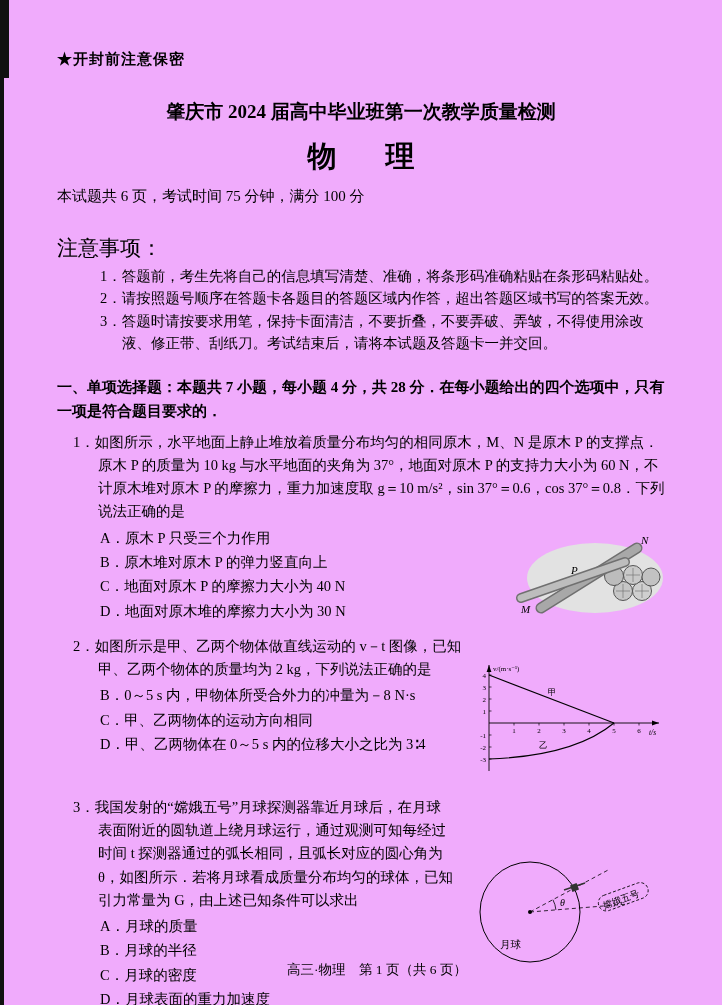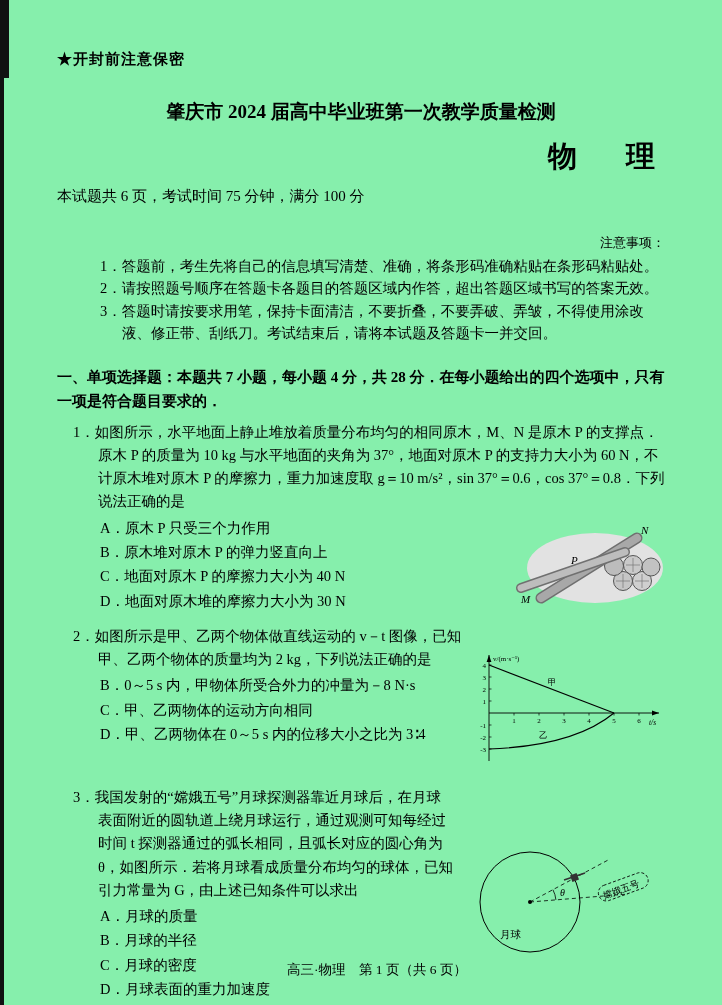--- a/index.html
+++ b/index.html
@@ -1,32 +1,32 @@
 <!DOCTYPE html>
 <html><head>
 <meta charset="utf-8">
 <style>
   html,body{margin:0;padding:0;background:#fff;}
   .page{
     position:relative;
     width:722px;height:1005px;
-    background:#86efac;color:#000;
+    background:#f0abfc;color:#000;
     font-family:"Liberation Serif","DejaVu Serif",serif;
     box-sizing:border-box;
     padding:50px 57px 0 57px;
     overflow:hidden;
   }
   .scan-edge{position:absolute;left:0;top:0;width:4px;height:1005px;background:#111;}
   .scan-mark{position:absolute;left:0;top:0;width:9px;height:78px;background:#111;}
   .security{font-weight:bold;font-size:15px;letter-spacing:1px;}
   .title{text-align:center;font-size:19px;font-weight:bold;margin:30px 0 0 0;}
-  .subject{text-align:right;font-size:29px;font-weight:bold;letter-spacing:10px;margin:12px 0 0 10px;}
+  .subject{text-align:center;font-size:29px;font-weight:bold;letter-spacing:10px;margin:12px 0 0 10px;}
   .meta{font-size:15px;margin-top:10px;}
   .notes{margin-top:28px;font-size:14.5px;}
-  .notes-head{font-size:13px;margin-bottom:3px;text-align:right;}
+  .notes-head{font-size:21px;margin-bottom:3px;}
   .note-item{padding-left:65px;text-indent:-22px;line-height:1.55;}
   .section-head{font-weight:bold;font-size:15px;margin-top:20px;line-height:1.6;}
   .question{font-size:14.5px;line-height:1.6;margin-top:8px;}
   .stem{padding-left:25px;text-indent:-25px;margin:2px 0 2px 16px;}
   .option{padding-left:43px;line-height:1.68;}
   .fig{float:right;}
   .fig-q1{width:152px;margin:6px 0 4px 10px;}
   .fig-q2{width:192px;margin:26px 0 4px 8px;}
   .fig-q3{width:205px;margin:48px 0 4px 6px;}
   .footer{position:absolute;left:16px;bottom:26px;width:100%;text-align:center;font-size:13.5px;}

